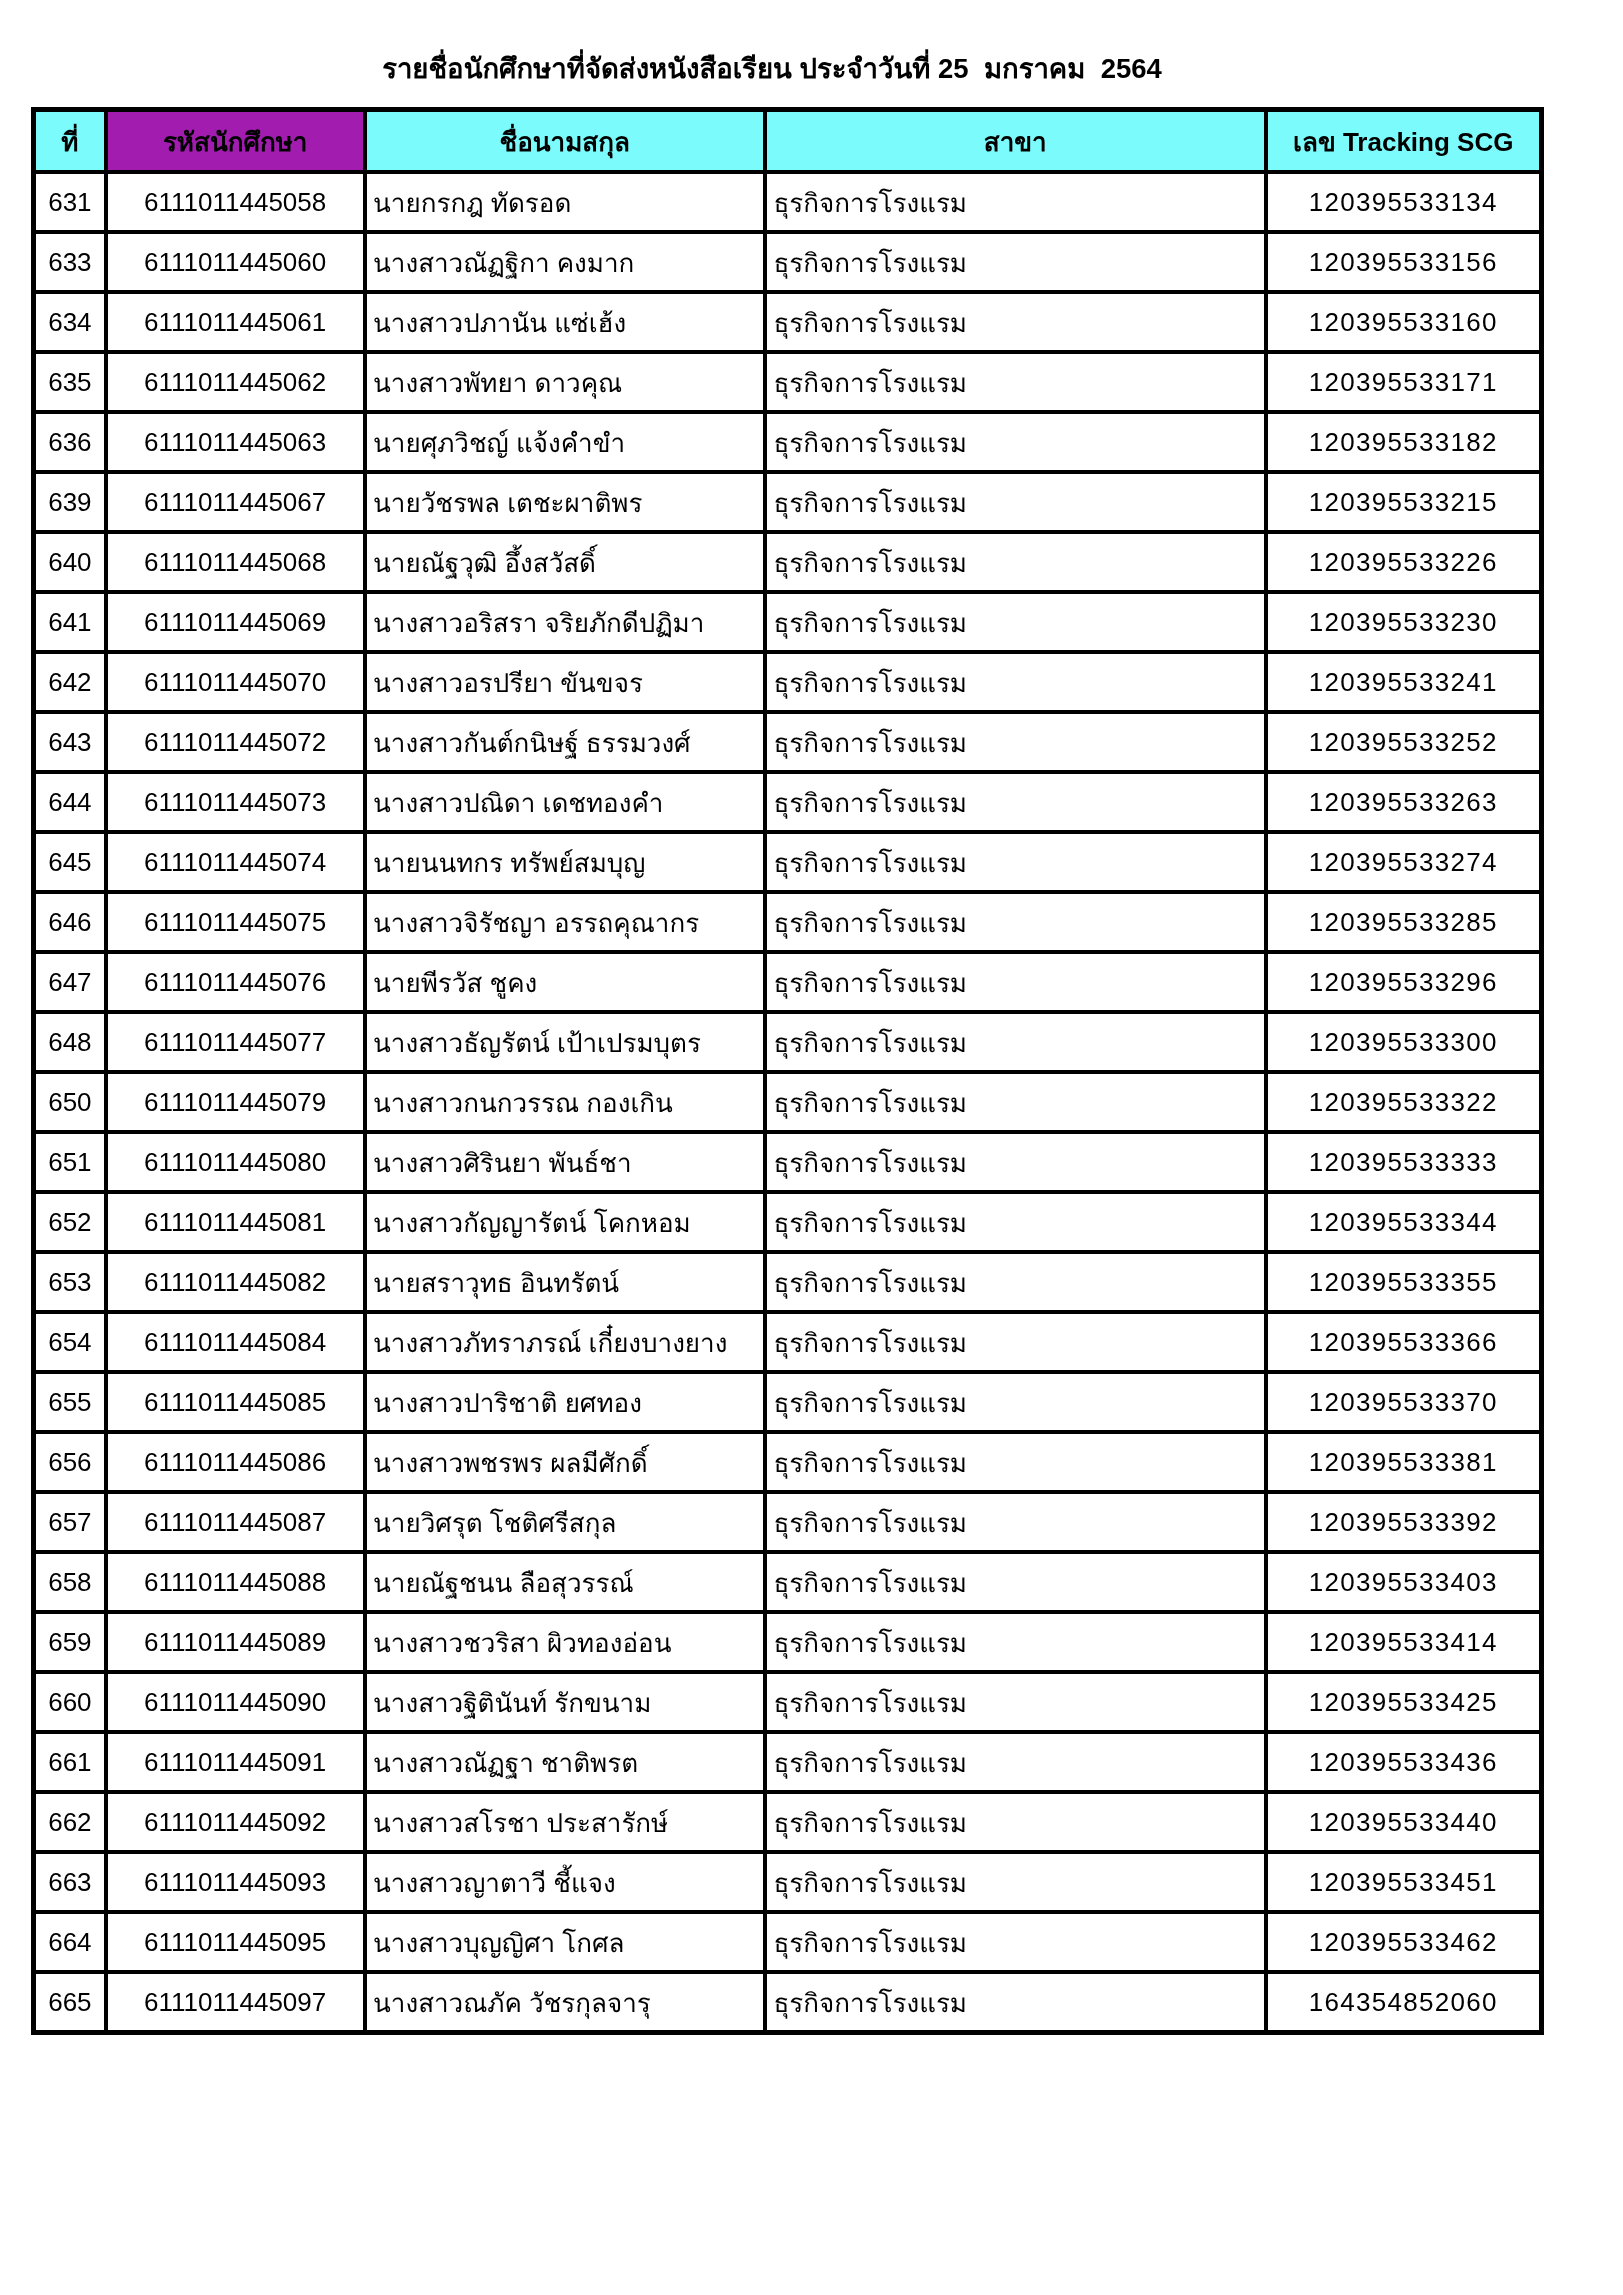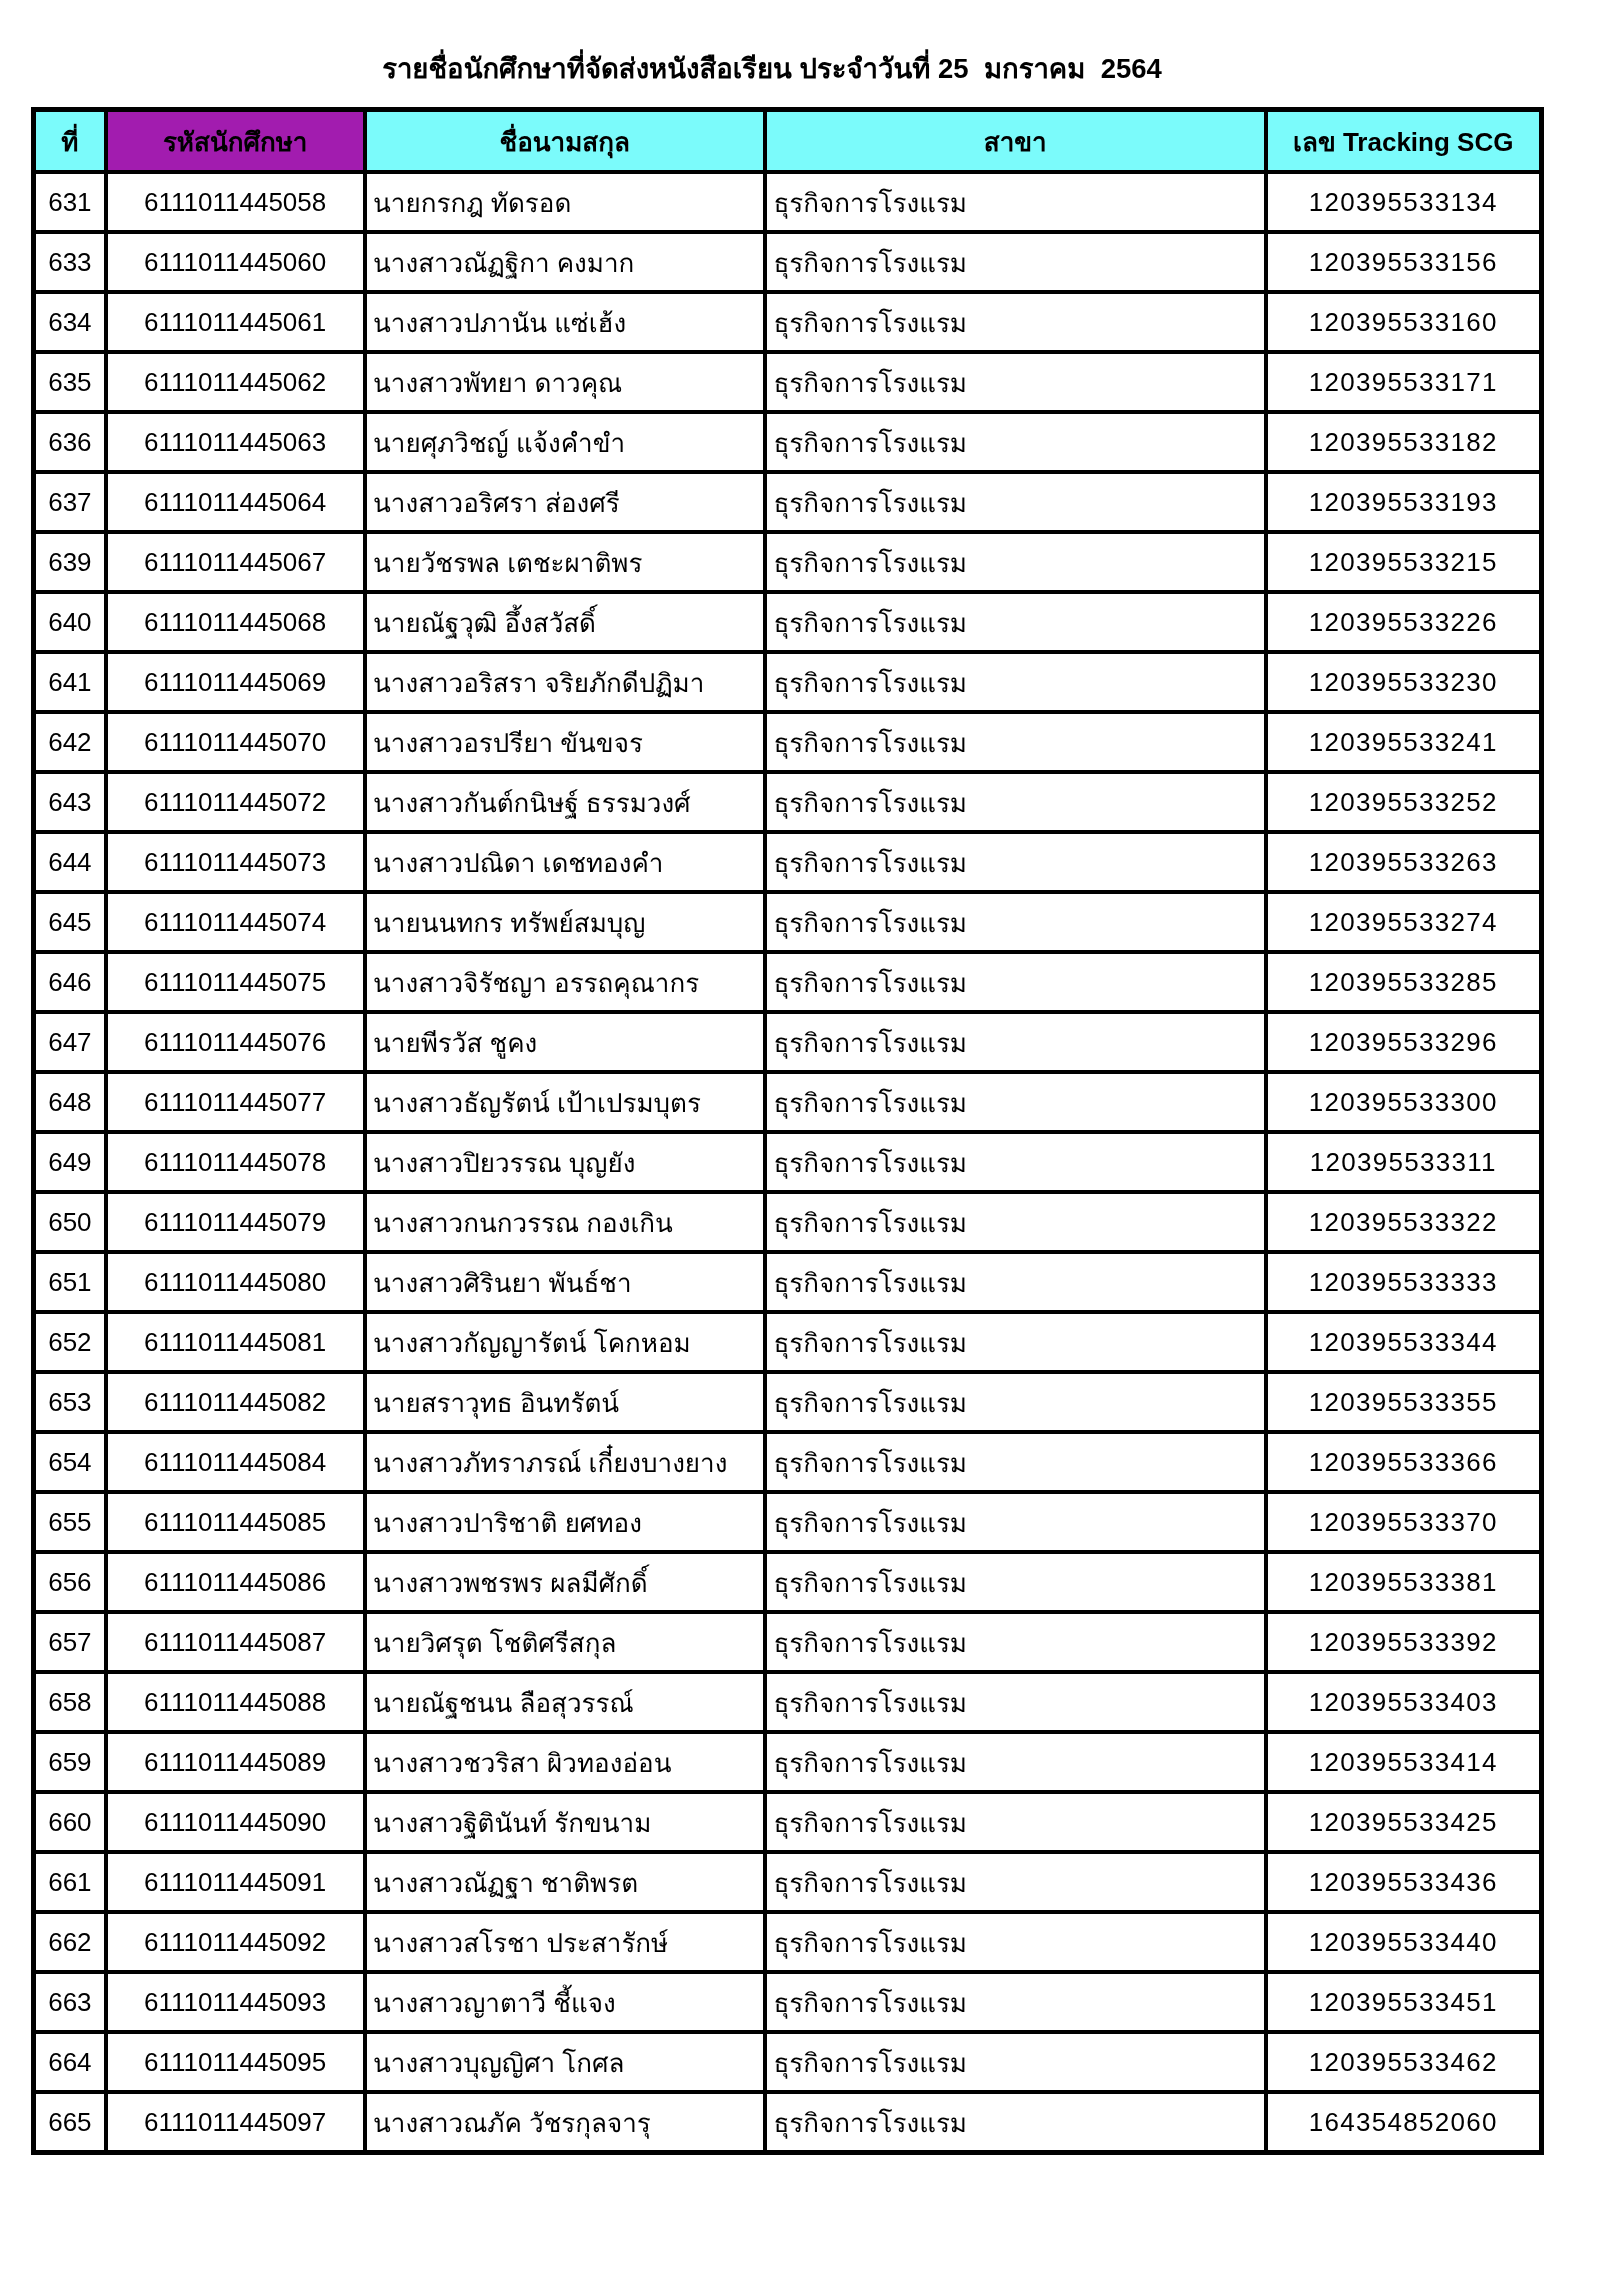--- a/index.html
+++ b/index.html
@@ -119,27 +119,20 @@
           <td class="cell-tracking">120395533171</td>
         </tr>
         <tr>
           <td class="cell-no">636</td>
           <td class="cell-id">6111011445063</td>
           <td class="cell-name">นายศุภวิชญ์ แจ้งคำขำ</td>
           <td class="cell-branch">ธุรกิจการโรงแรม</td>
           <td class="cell-tracking">120395533182</td>
         </tr>
         <tr>
-          <td class="cell-no">637</td>
-          <td class="cell-id">6111011445064</td>
-          <td class="cell-name">นางสาวอริศรา ส่องศรี</td>
-          <td class="cell-branch">ธุรกิจการโรงแรม</td>
-          <td class="cell-tracking">120395533193</td>
-        </tr>
-        <tr>
           <td class="cell-no">639</td>
           <td class="cell-id">6111011445067</td>
           <td class="cell-name">นายวัชรพล เตชะผาติพร</td>
           <td class="cell-branch">ธุรกิจการโรงแรม</td>
           <td class="cell-tracking">120395533215</td>
         </tr>
         <tr>
           <td class="cell-no">640</td>
           <td class="cell-id">6111011445068</td>
           <td class="cell-name">นายณัฐวุฒิ อึ้งสวัสดิ์</td>
@@ -194,27 +187,20 @@
           <td class="cell-name">นายพีรวัส ชูคง</td>
           <td class="cell-branch">ธุรกิจการโรงแรม</td>
           <td class="cell-tracking">120395533296</td>
         </tr>
         <tr>
           <td class="cell-no">648</td>
           <td class="cell-id">6111011445077</td>
           <td class="cell-name">นางสาวธัญรัตน์ เป้าเปรมบุตร</td>
           <td class="cell-branch">ธุรกิจการโรงแรม</td>
           <td class="cell-tracking">120395533300</td>
-        </tr>
-        <tr>
-          <td class="cell-no">649</td>
-          <td class="cell-id">6111011445078</td>
-          <td class="cell-name">นางสาวปิยวรรณ บุญยัง</td>
-          <td class="cell-branch">ธุรกิจการโรงแรม</td>
-          <td class="cell-tracking">120395533311</td>
         </tr>
         <tr>
           <td class="cell-no">650</td>
           <td class="cell-id">6111011445079</td>
           <td class="cell-name">นางสาวกนกวรรณ กองเกิน</td>
           <td class="cell-branch">ธุรกิจการโรงแรม</td>
           <td class="cell-tracking">120395533322</td>
         </tr>
         <tr>
           <td class="cell-no">651</td>

